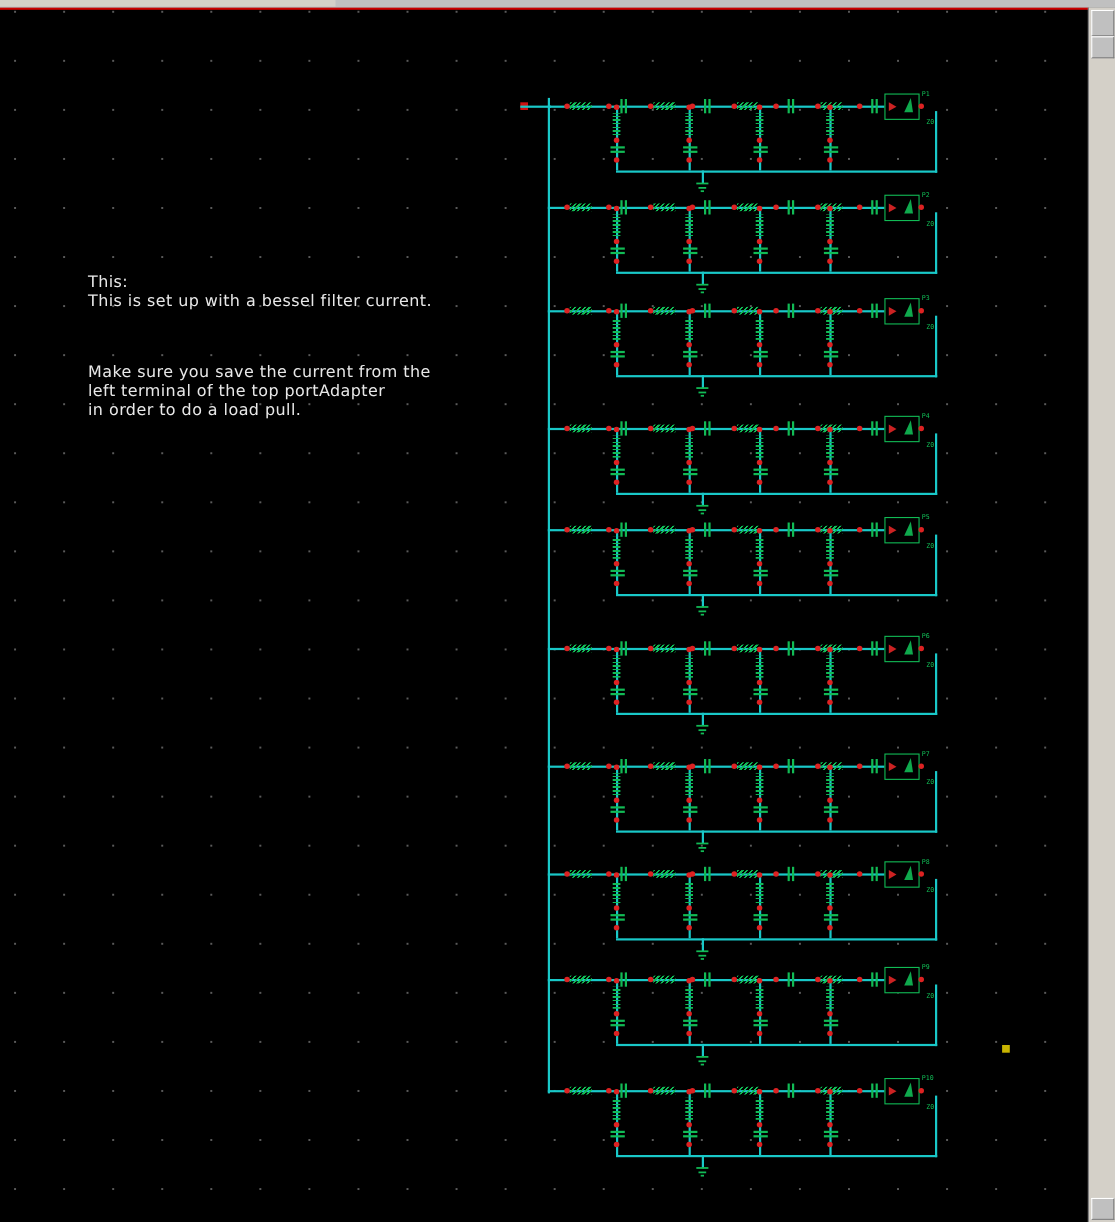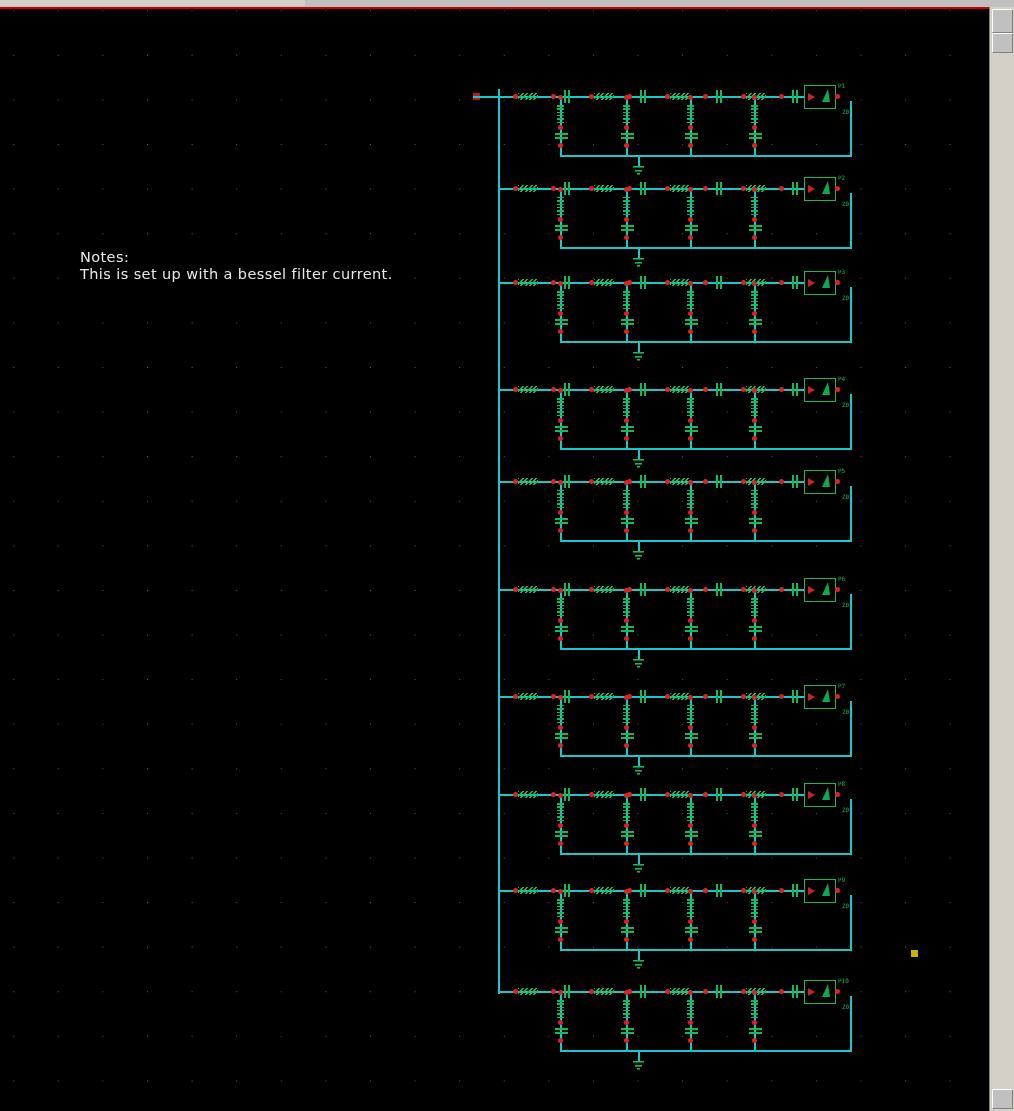--- a/index.html
+++ b/index.html
@@ -215,22 +215,25 @@
 
   <div class="top-bar">
     <div class="top-bar-fill"></div>
   </div>
   <div class="red-rule"></div>
 
   <div class="canvas">
     <div class="dotgrid"></div>
 
     <div class="notes">
-      <div class="blk"><span>Notes:</span>
+      <div class="blk"><span>This:</span>
 <span>This is set up with a bessel filter current.</span></div>
+      <div class="blk"><span>Make sure you save the current from the
+left terminal of the top portAdapter
+in order to do a load pull.</span></div>
     </div>
 
     <div class="schem">
 
       <div class="bus-cap"></div>
       <div class="bus-stub"></div>
       <div class="bus"></div>
 
       <div id="rows">
           <div class="row" style="top: 70px;">

